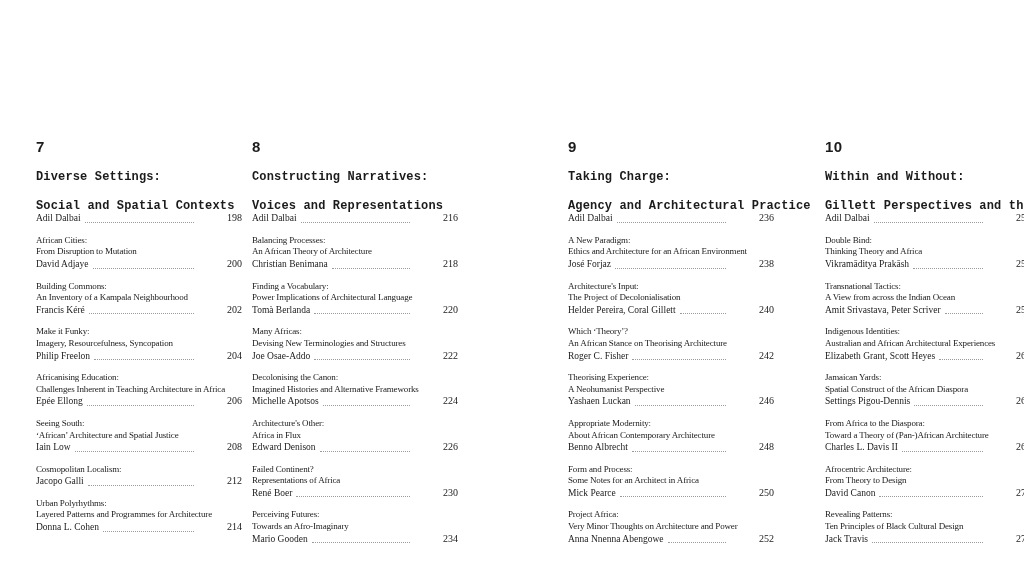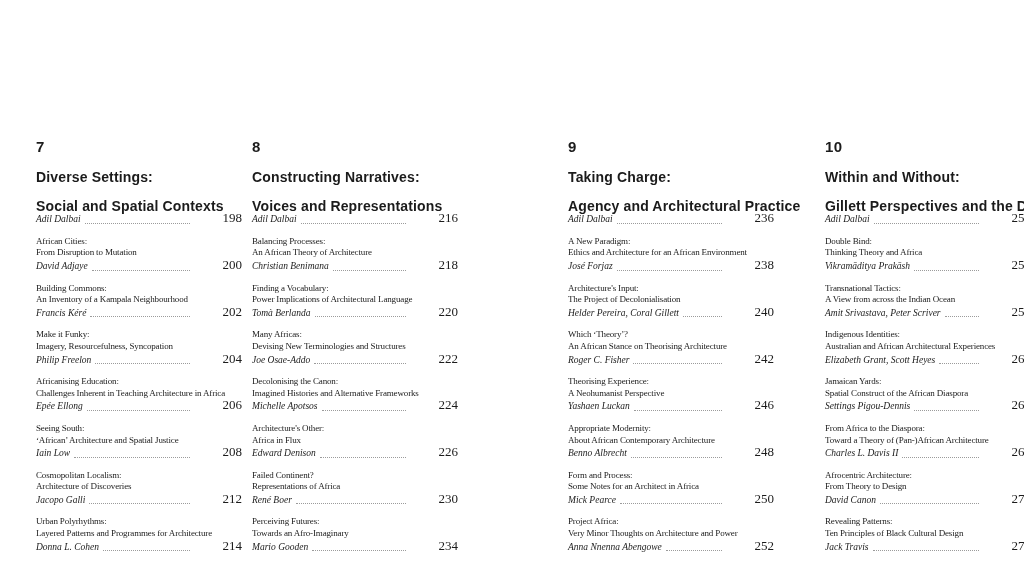--- a/index.html
+++ b/index.html
@@ -39,48 +39,47 @@
     margin-bottom: 6px;
   }
   .entry { margin-bottom: 10px; }
   .tline {
     font-size: 9px;
     line-height: 11.6px;
     letter-spacing: -0.15px;
     white-space: nowrap;
   }
   .entry.heading .tline {
-    font-family: Liberation Sans, sans-serif;
+    font-family: Liberation Mono, monospace;
     font-weight: bold;
-    font-size: 14px;
+    font-size: 12px;
     letter-spacing: 0.15px;
     margin-top: 17px;
   }
   .byline {
     display: flex;
     align-items: baseline;
     font-size: 9.5px;
     line-height: 11.6px;
     white-space: nowrap;
   }
   .author {
-    font-style: italic;
     flex: 0 0 auto;
   }
   .leader {
     flex: 1 1 auto;
     min-width: 8px;
     border-bottom: 1px dotted #9b9b9b;
     margin: 0 3px 2px 4px;
     height: 1px;
     align-self: flex-end;
   }
   .page-num {
     flex: 0 0 auto;
-    font-size: 13px;
+    font-size: 10px;
     margin-left: 30px;
   }
 </style>
 </head>
 <body>
 
 <div class="spread">
   <div class="column c0">
     <div class="section-number">7</div>
   <div class="entry heading">
@@ -145,21 +144,20 @@
         </div>
     <div class="byline">
       <span class="author">Iain Low</span>
       <span class="leader"></span>
       <span class="page-num">208</span>
     </div>
   </div>
       <div class="entry">
     <div class="titles">
           <div class="tline">Cosmopolitan Localism:</div>
-          <div class="tline">Architecture of Discoveries</div>
         </div>
     <div class="byline">
       <span class="author">Jacopo Galli</span>
       <span class="leader"></span>
       <span class="page-num">212</span>
     </div>
   </div>
       <div class="entry">
     <div class="titles">
           <div class="tline">Urban Polyrhythms:</div>

